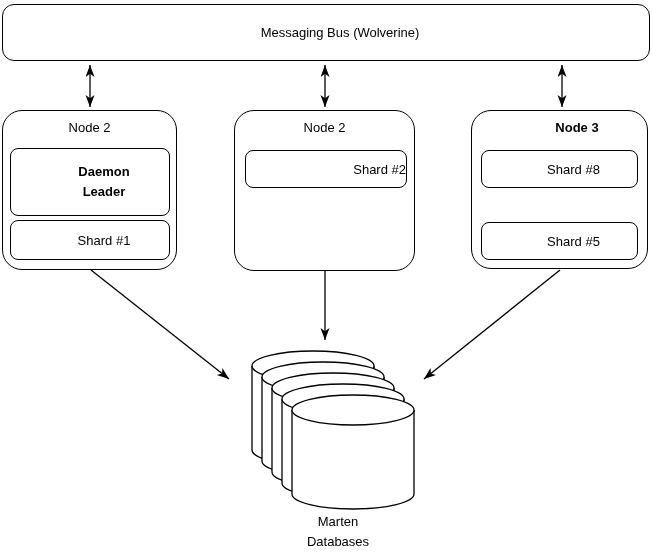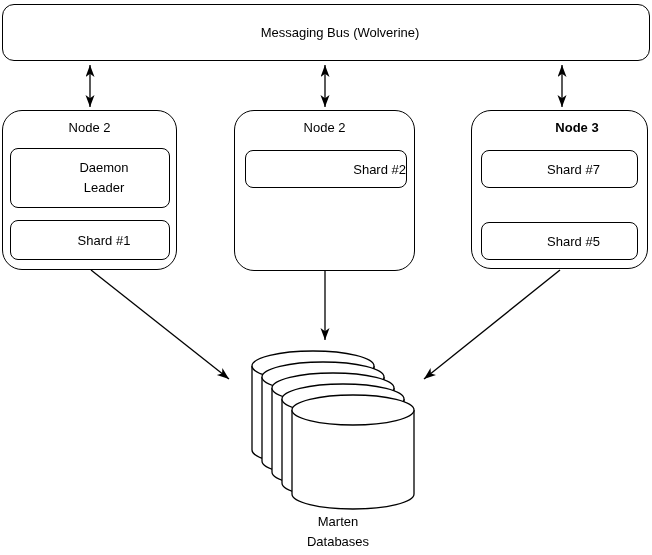--- a/index.html
+++ b/index.html
@@ -98,38 +98,38 @@
       </g>
     </g>
   </svg>
 
   <div class="box bus-box center" style="left:2px; top:4px; width:648px; height:57px;">
     <span>Messaging Bus (Wolverine)</span>
   </div>
 
   <div class="box node-box" style="left:2px; top:110px; width:175px; height:160px;"></div>
   <div class="node-title" style="left:2px; top:118px; width:175px;">Node 2</div>
-  <div class="box inner-box center" style="left:10px; top:148px; width:160px; height:60px;">
+  <div class="box inner-box center" style="left:10px; top:148px; width:160px; height:68px;font-weight:bold;">
     <span class="pre">Daemon
 Leader</span>
   </div>
   <div class="box inner-box center" style="left:10px; top:220px; width:160px; height:40px;">
     <span>Shard #1</span>
   </div>
 
   <div class="box node-box" style="left:234px; top:110px; width:181px; height:161px;"></div>
   <div class="node-title" style="left:234px; top:118px; width:181px;">Node 2</div>
   <div class="box inner-box center" style="left:245px; top:150px; width:162px; height:38px;justify-content:flex-end;">
     <span>Shard #2</span>
   </div>
 
   <div class="box node-box" style="left:471px; top:110px; width:177px; height:159px;"></div>
   <div class="node-title" style="left:471px; top:118px; width:212px;font-weight:bold;">Node 3</div>
   <div class="box inner-box center" style="left:481px; top:150px; width:157px; height:38px;">
-    <span>Shard #7</span>
+    <span>Shard #8</span>
   </div>
   <div class="box inner-box center" style="left:481px; top:222px; width:157px; height:38px;">
     <span>Shard #5</span>
   </div>
 
   <div class="db-label" style="left:278px; top:512px; width:120px;">Marten
 Databases</div>
 
 </div>
 

